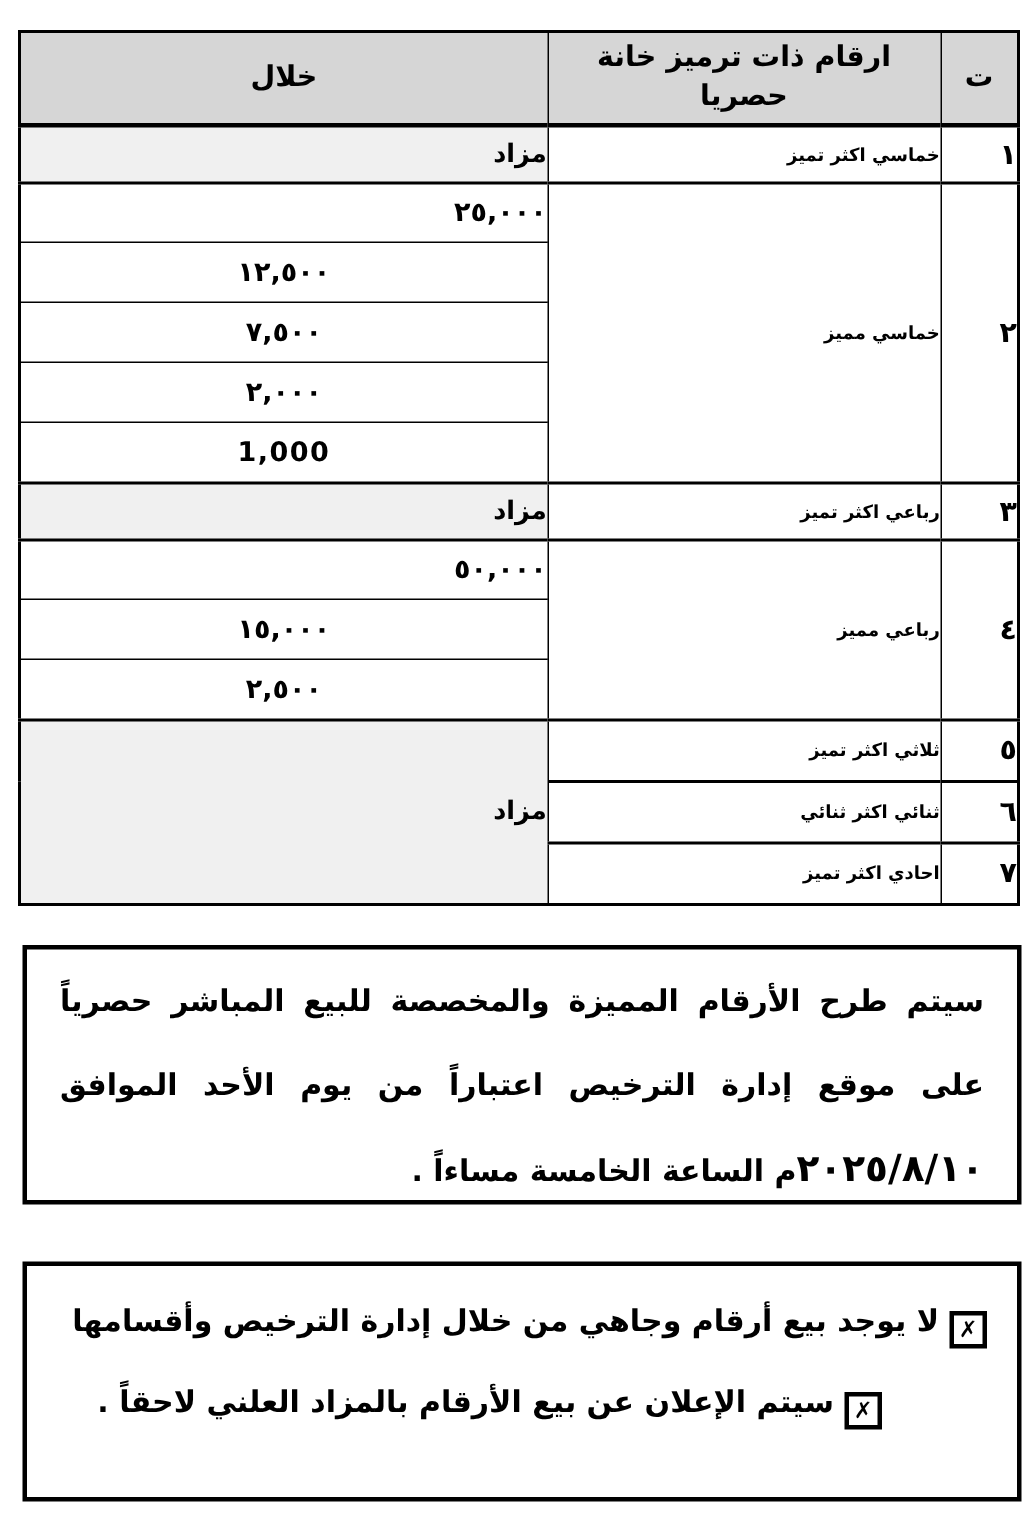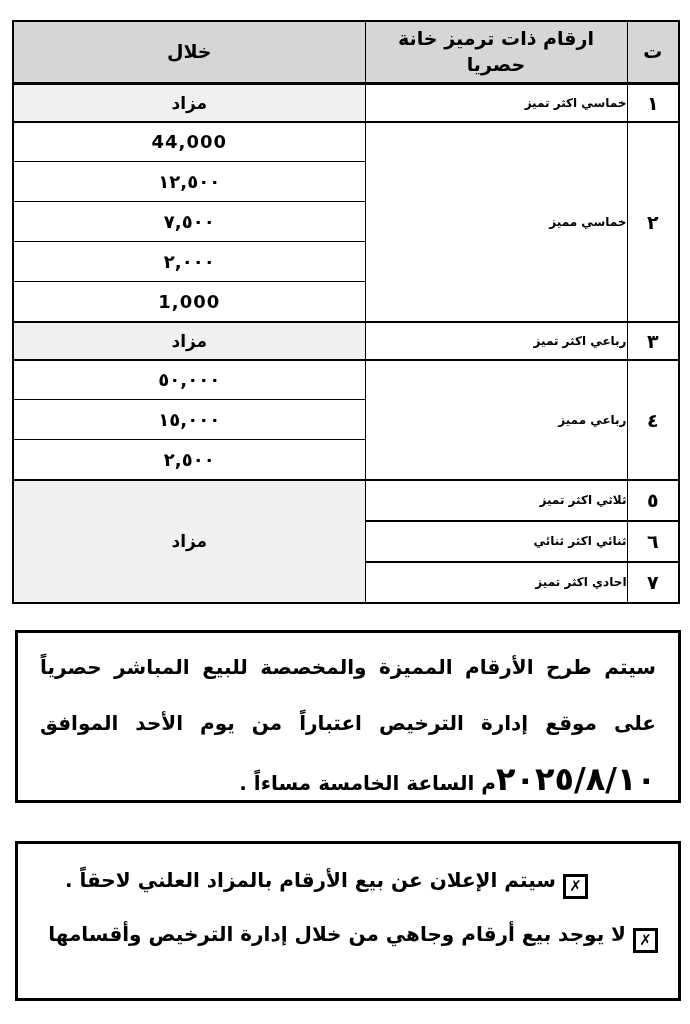--- a/index.html
+++ b/index.html
@@ -30,21 +30,21 @@
   }
   table.pricing thead th{
     background:#d6d6d6;
     border-bottom:3px solid #000;
     height:60px;
     font-size:19px;
     text-align:center;
     line-height:1.35;
     padding:0 6px;
   }
-  tr.grp > td{border-top:2px solid #000;}
+  tr.grp > td{border-top:2px solid #000;text-align:right;}
   .h38{height:38px;}
   .h40{height:40px;}
   .h41{height:41px;}
   td.seq{ text-align:center; font-size:19px; }
   td.cat{ text-align:right; padding-right:28px; padding-left:6px; font-size:12px; }
   td.price{ text-align:center; font-size:18px; letter-spacing:1px;}
   td.price.word{letter-spacing:0; font-size:17px;}
   td.auction{ background:#f0f0f0; }
 
   
@@ -56,21 +56,21 @@
     background:#fff;
   }
   .notice-sale{ top:630px; height:173px; padding:6px 22px 0 22px; }
   .notice-sale p{
     margin:0;
     font-size:20px;
     line-height:56px;
     text-align:justify;
   }
   .date-num{
-    font-size:32px;
+    font-size:25px;
     direction:ltr;
     unicode-bidi:embed;
     letter-spacing:1px;
   }
   .notice-rules{ top:841px; height:160px; padding:16px 20px 0 20px; }
   .bullet{
     font-size:20px;
     line-height:40px;
     margin-bottom:14px;
     text-align:right;
@@ -109,21 +109,21 @@
     <tbody>
       <tr class="grp h38">
         <td class="seq">١</td>
         <td class="cat">خماسي اكثر تميز</td>
         <td class="price word auction">مزاد</td>
       </tr>
 
       <tr class="grp h40">
         <td class="seq" rowspan="5">٢</td>
         <td class="cat" rowspan="5">خماسي مميز</td>
-        <td class="price">44,000</td>
+        <td class="price">٢٥,٠٠٠</td>
       </tr>
       <tr class="h40">
         <td class="price">١٢,٥٠٠</td>
       </tr>
       <tr class="h40">
         <td class="price">٧,٥٠٠</td>
       </tr>
       <tr class="h40">
         <td class="price">٢,٠٠٠</td>
       </tr>
@@ -163,21 +163,21 @@
         <td class="cat">احادي اكثر تميز</td>
       </tr>
     </tbody>
   </table>
 
   <div class="notice notice-sale">
     <p><span>سيتم طرح الأرقام المميزة والمخصصة للبيع المباشر حصرياً على موقع إدارة الترخيص اعتباراً من يوم الأحد الموافق </span><span class="date-num">٢٠٢٥/٨/١٠</span><span>م الساعة الخامسة مساءاً .</span></p>
   </div>
 
   <div class="notice notice-rules">
+    <div class="bullet">
+      <span class="checkbox">✗</span><span>لا يوجد بيع أرقام وجاهي من خلال إدارة الترخيص وأقسامها</span>
+    </div>
     <div class="bullet indent">
       <span class="checkbox">✗</span><span>سيتم الإعلان عن بيع الأرقام بالمزاد العلني لاحقاً .</span>
-    </div>
-    <div class="bullet">
-      <span class="checkbox">✗</span><span>لا يوجد بيع أرقام وجاهي من خلال إدارة الترخيص وأقسامها</span>
     </div>
   </div>
 
 </div>
 
 </body></html>

